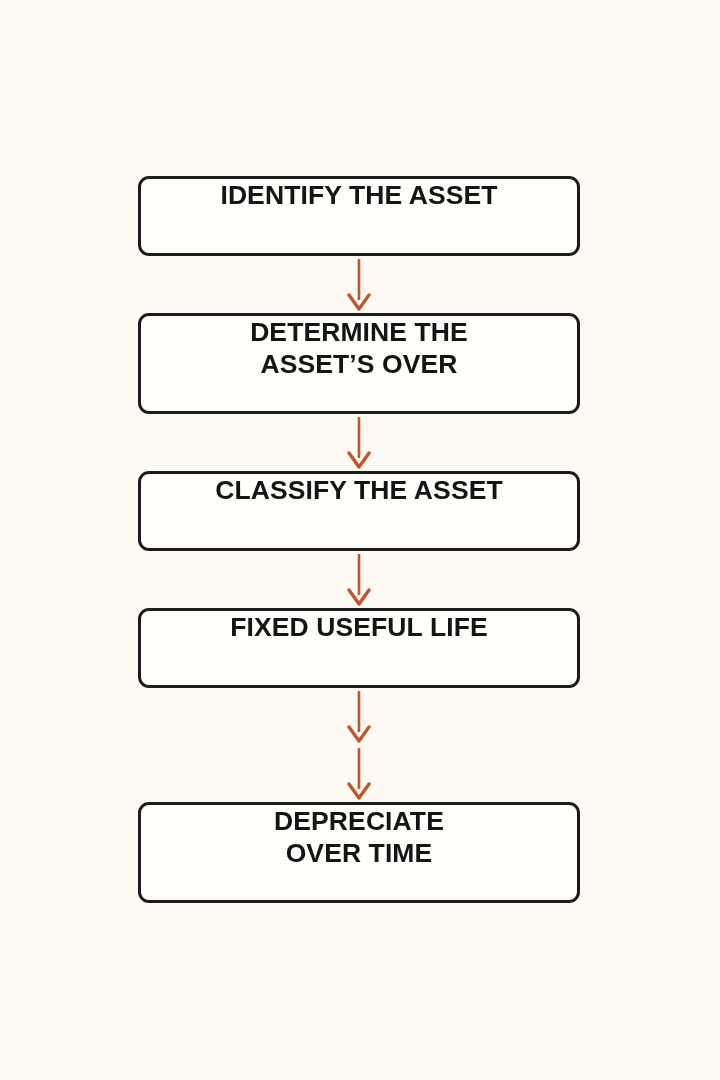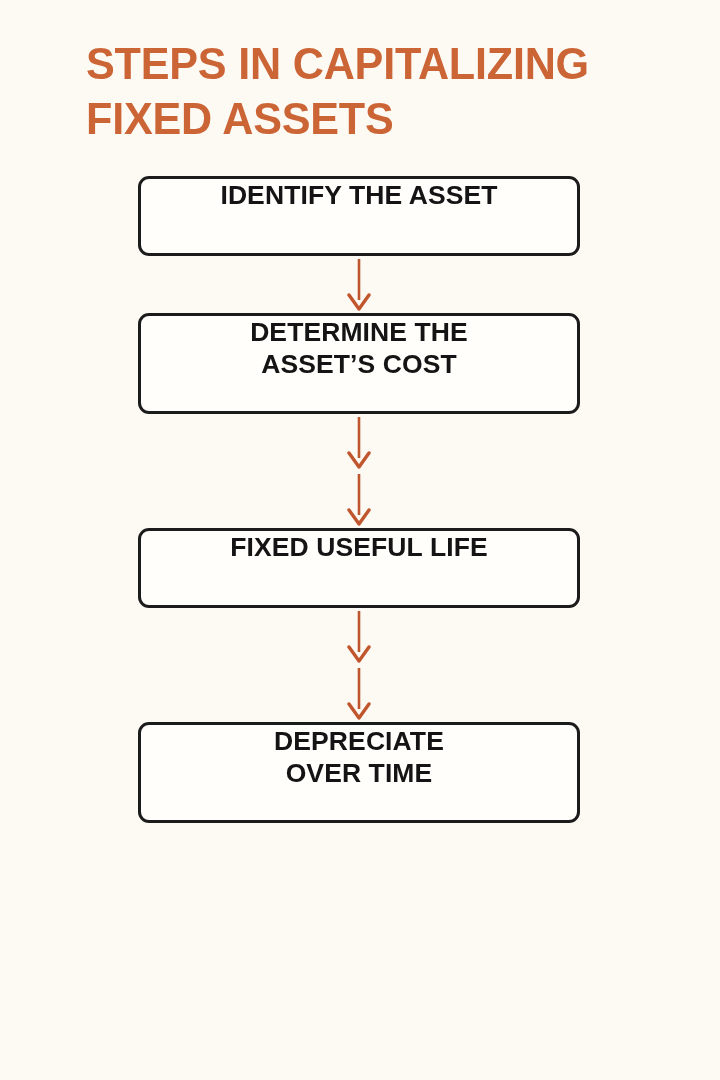--- a/index.html
+++ b/index.html
@@ -83,50 +83,49 @@
   }
   .connector svg {
     display: block;
   }
 </style>
 </head>
 <body>
 
 <div id="infographic">
 
-  <div class="title-block">
-    <div class="title-line">STEPS IN CAPITALIZING</div>
-    <div class="title-line">FIXED ASSETS</div>
-  </div>
 
   <div class="flow">
 
     <div class="node h1line">
       <span class="node-label">IDENTIFY THE ASSET</span>
     </div>
 
     <div class="connector">
       <svg width="26" height="52" viewBox="0 0 26 52">
         <line x1="13" y1="0" x2="13" y2="41" stroke="#c0562e" stroke-width="2.6"></line>
         <path d="M3 36 L13 50 L23 36" fill="none" stroke="#c0562e" stroke-width="3.4" stroke-linecap="round" stroke-linejoin="round"></path>
       </svg>
     </div>
 
     <div class="node h2line">
       <span class="node-label">DETERMINE THE
-ASSET’S COST</span>
+ASSET’S OVER</span>
     </div>
 
     <div class="connector">
       <svg width="26" height="52" viewBox="0 0 26 52">
         <line x1="13" y1="0" x2="13" y2="41" stroke="#c0562e" stroke-width="2.6"></line>
         <path d="M3 36 L13 50 L23 36" fill="none" stroke="#c0562e" stroke-width="3.4" stroke-linecap="round" stroke-linejoin="round"></path>
       </svg>
     </div>
 
+    <div class="node h1line">
+      <span class="node-label">CLASSIFY THE ASSET</span>
+    </div>
 
     <div class="connector">
       <svg width="26" height="52" viewBox="0 0 26 52">
         <line x1="13" y1="0" x2="13" y2="41" stroke="#c0562e" stroke-width="2.6"></line>
         <path d="M3 36 L13 50 L23 36" fill="none" stroke="#c0562e" stroke-width="3.4" stroke-linecap="round" stroke-linejoin="round"></path>
       </svg>
     </div>
 
     <div class="node h1line">
       <span class="node-label">FIXED USEFUL LIFE</span>

